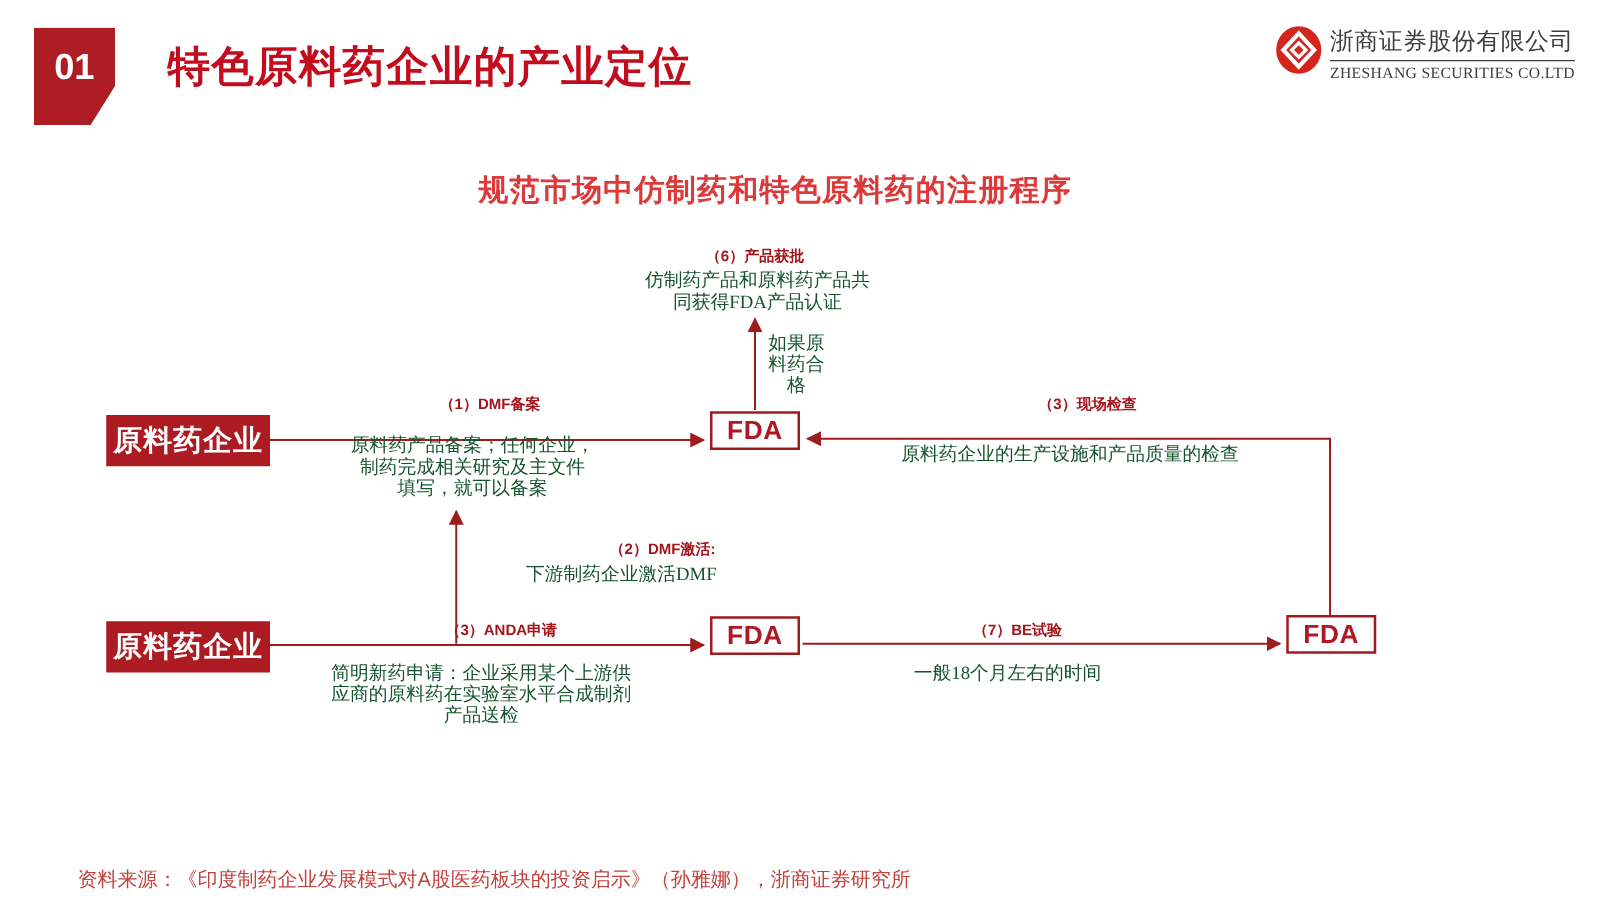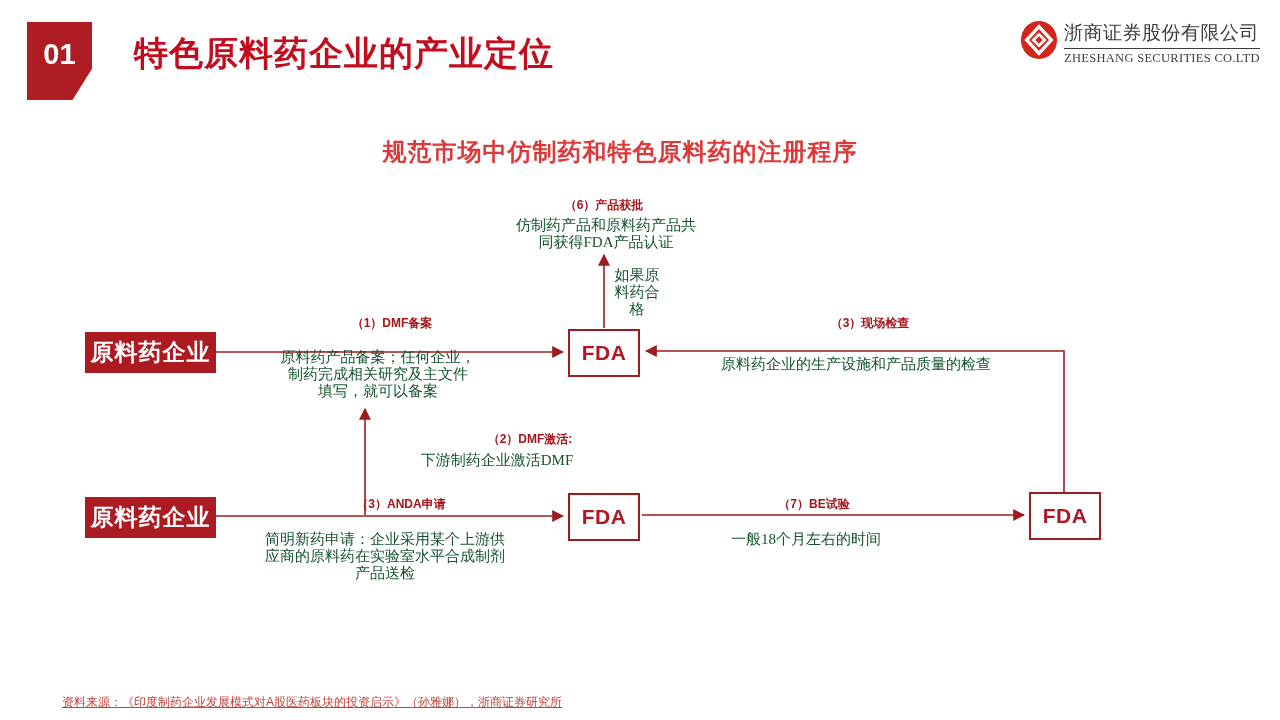--- a/index.html
+++ b/index.html
@@ -22,33 +22,33 @@
            margin-top:2px;white-space:nowrap;}
 
   
   .diagram-title{position:absolute;left:0;top:136px;width:1240px;text-align:center;
                  font-size:24px;font-weight:bold;color:#DC3A3A;letter-spacing:1px;}
   .connectors{position:absolute;left:0;top:0;width:1280px;height:720px;}
 
   .entity-box{position:absolute;width:131px;height:41px;background:#AD1B22;color:#ffffff;
               font-size:23px;font-weight:bold;letter-spacing:1px;
               display:flex;align-items:center;justify-content:center;}
-  .fda-box{position:absolute;width:72px;height:48px;background:#ffffff;border:2px solid #9E1B1E;
+  .fda-box{position:absolute;width:72px;height:31px;background:#ffffff;border:2px solid #9E1B1E;
            box-sizing:border-box;color:#B01722;font-size:21px;font-weight:bold;letter-spacing:0.5px;
            display:flex;align-items:center;justify-content:center;}
 
   .step-label{position:absolute;transform:translateX(-50%);font-size:12px;font-weight:bold;
               color:#A3151B;white-space:nowrap;}
   .step-desc{position:absolute;transform:translateX(-50%);font-size:15px;color:#14532d;
              font-family:"Liberation Serif",serif;white-space:pre-line;line-height:17px;
              text-align:center;}
   .step-desc.left{transform:none;text-align:center;}
 
   
-  .source{position:absolute;left:62px;top:694px;font-size:12px;color:#C2423C;white-space:nowrap;text-decoration:underline;}
+  .source{position:absolute;left:62px;top:694px;font-size:16px;color:#C2423C;white-space:nowrap;}
   .watermark{position:absolute;right:16px;top:658px;font-size:37px;font-weight:bold;color:#FDFDFD;
              letter-spacing:1px;text-shadow:2px 3px 2px #8F8F8F;white-space:nowrap;}
 </style>
 </head>
 <body>
 
 <div class="page">
 
   <div class="badge">01</div>
   <div class="page-title">特色原料药企业的产业定位</div>

